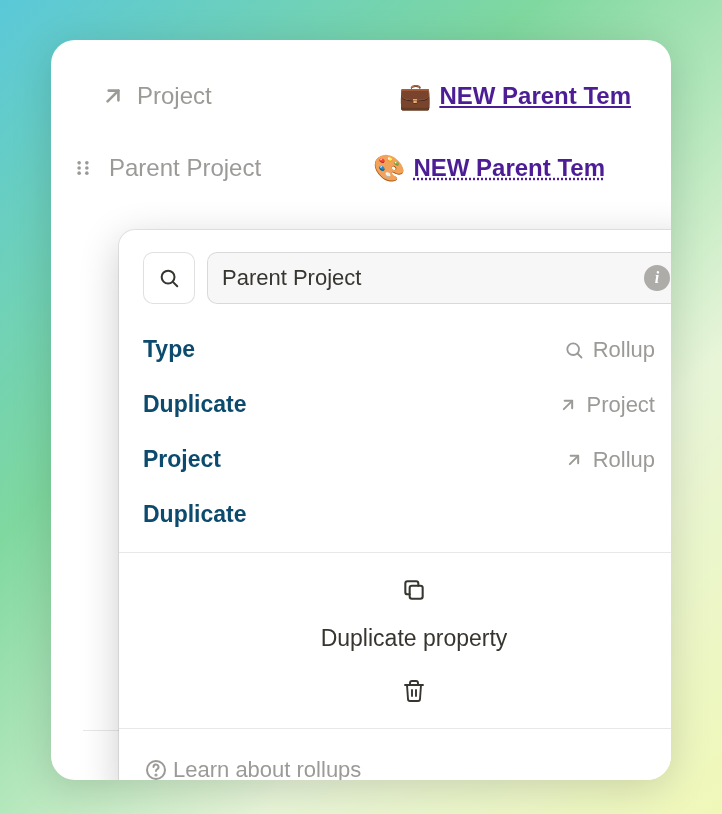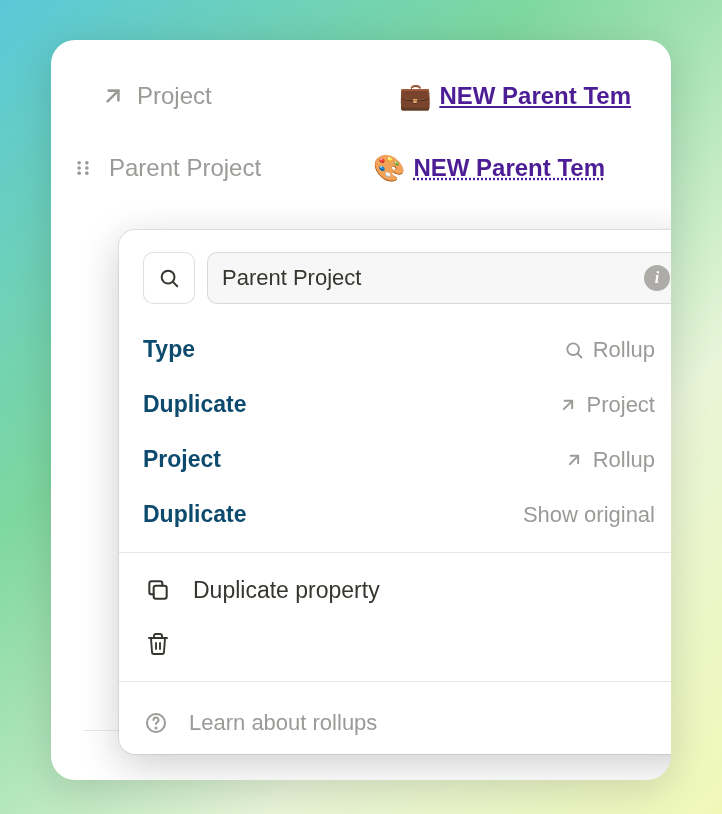--- a/index.html
+++ b/index.html
@@ -182,37 +182,38 @@
       height: 1px;
       background: rgba(0,0,0,0.09);
       margin: 10px 0;
     }
     .action-row {
       display: flex;
       align-items: center;
       gap: 20px;
       padding: 12px 24px;
       cursor: pointer;
+      flex-direction: column;
     }
     .action-icon {
       width: 30px;
       height: 30px;
       display: flex;
       align-items: center;
       justify-content: center;
       color: #37352F;
     }
     .action-label {
       font-size: 23px;
       color: #37352F;
     }
     .learn-row {
       display: flex;
       align-items: center;
-      gap: 20px;
+      gap: 4px;
       padding: 18px 24px;
       cursor: pointer;
     }
     .learn-icon {
       width: 26px;
       height: 26px;
       display: flex;
       align-items: center;
       justify-content: center;
       color: #9B9A97;
@@ -340,28 +341,20 @@
         <span class="chevron">
           <svg width="14" height="14" viewBox="0 0 24 24" fill="none" stroke="currentColor" stroke-width="3" stroke-linecap="round" stroke-linejoin="round">
               <polyline points="9 18 15 12 9 6"></polyline>
             </svg>
         </span>
       </span>
     </div>
 
     <div class="config-row">
       <span class="config-label">Duplicate</span>
-      <span class="config-value">
-        <span>Show original</span>
-        <span class="chevron">
-          <svg width="14" height="14" viewBox="0 0 24 24" fill="none" stroke="currentColor" stroke-width="3" stroke-linecap="round" stroke-linejoin="round">
-              <polyline points="9 18 15 12 9 6"></polyline>
-            </svg>
-        </span>
-      </span>
     </div>
 
     <div class="divider"></div>
 
     <div class="action-row">
       <span class="action-icon">
         <svg width="26" height="26" viewBox="0 0 24 24" fill="none" stroke="currentColor" stroke-width="1.9" stroke-linecap="round" stroke-linejoin="round">
             <rect x="8" y="8" width="12" height="12" rx="2"></rect>
             <path d="M16 8V6a2 2 0 0 0-2-2H6a2 2 0 0 0-2 2v8a2 2 0 0 0 2 2h2"></path>
           </svg>

